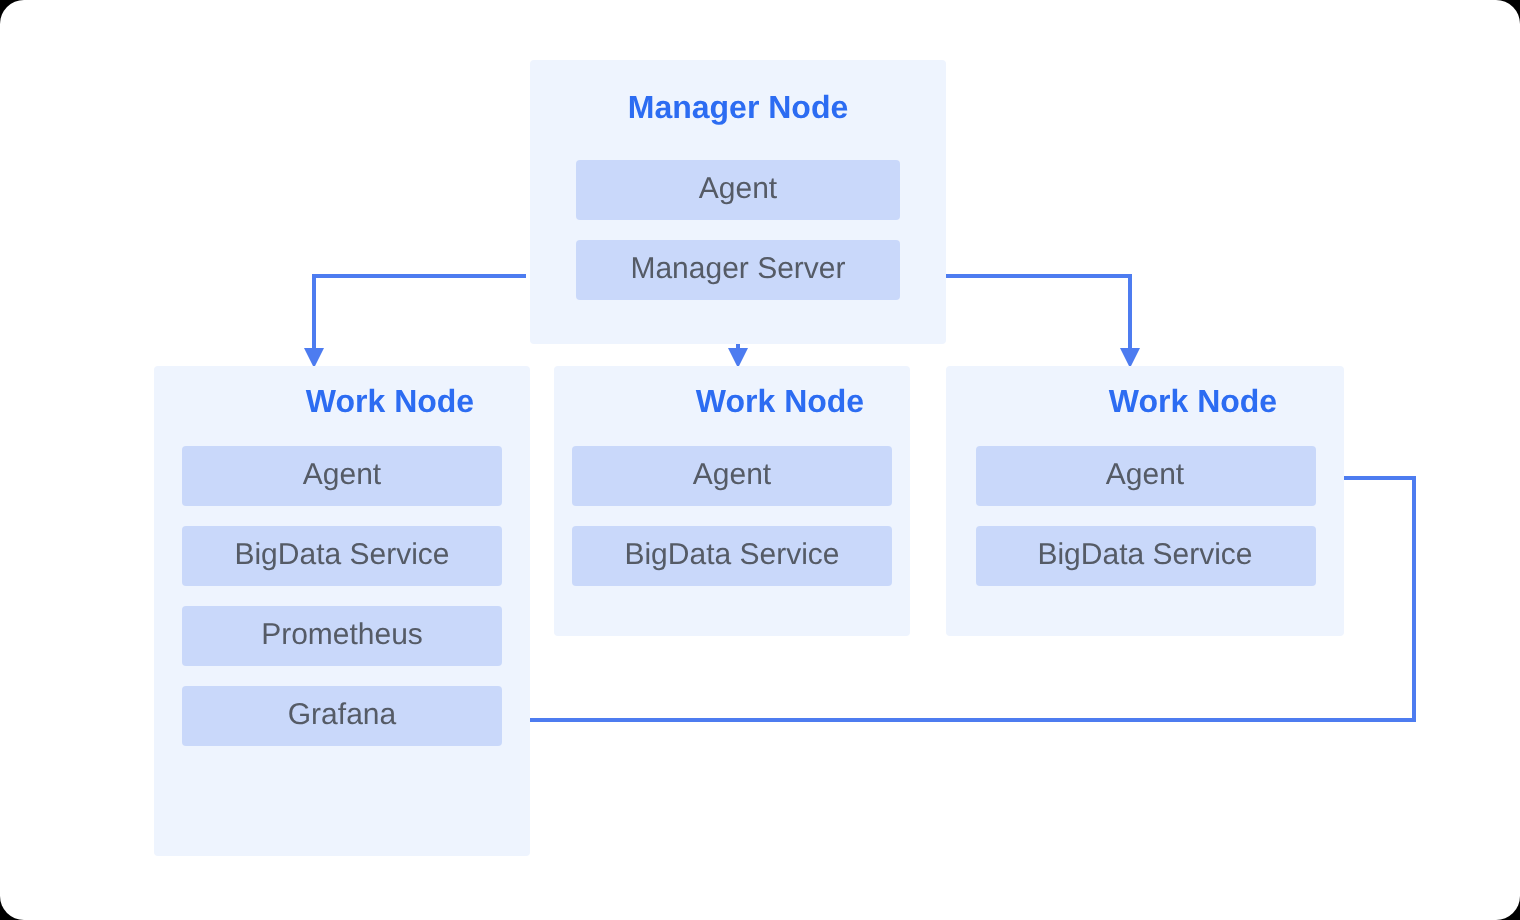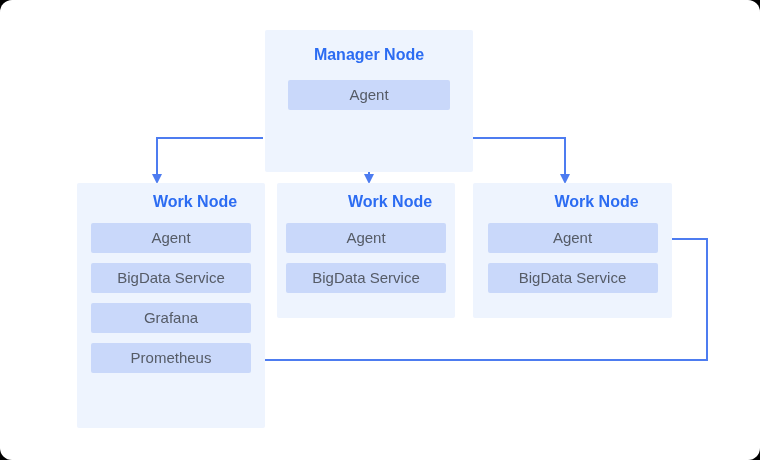--- a/index.html
+++ b/index.html
@@ -76,28 +76,29 @@
     <polygon class="arrowhead" points="364,174 374,174 369,184"></polygon>
     <path class="edge" d="M473,138 H565 V175"></path>
     <polygon class="arrowhead" points="560,174 570,174 565,184"></polygon>
     <path class="edge" d="M672,239 H707 V360 H261"></path>
     <polygon class="arrowhead" points="261,355 261,365 251,360"></polygon>
   </svg>
 
   <section class="panel panel-manager">
     <div class="panel-title">Manager Node</div>
     <div class="box">Agent</div>
+    <div class="box">Manager Server</div>
   </section>
 
   <section class="panel panel-worker panel-worker1">
     <div class="panel-title">Work Node</div>
     <div class="box">Agent</div>
     <div class="box">BigData Service</div>
+    <div class="box">Prometheus</div>
     <div class="box">Grafana</div>
-    <div class="box">Prometheus</div>
   </section>
 
   <section class="panel panel-worker panel-worker2">
     <div class="panel-title">Work Node</div>
     <div class="box">Agent</div>
     <div class="box">BigData Service</div>
   </section>
 
   <section class="panel panel-worker panel-worker3">
     <div class="panel-title">Work Node</div>

